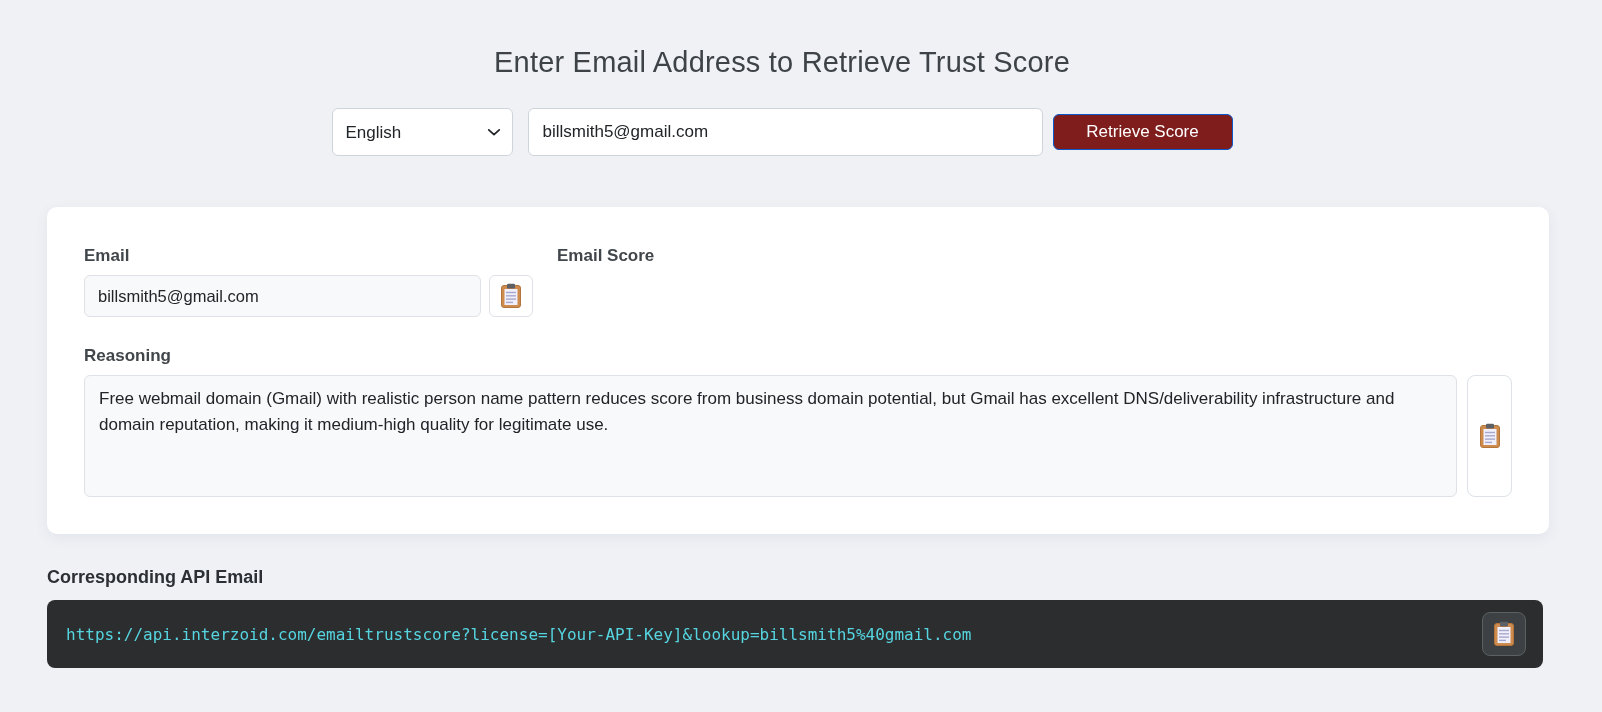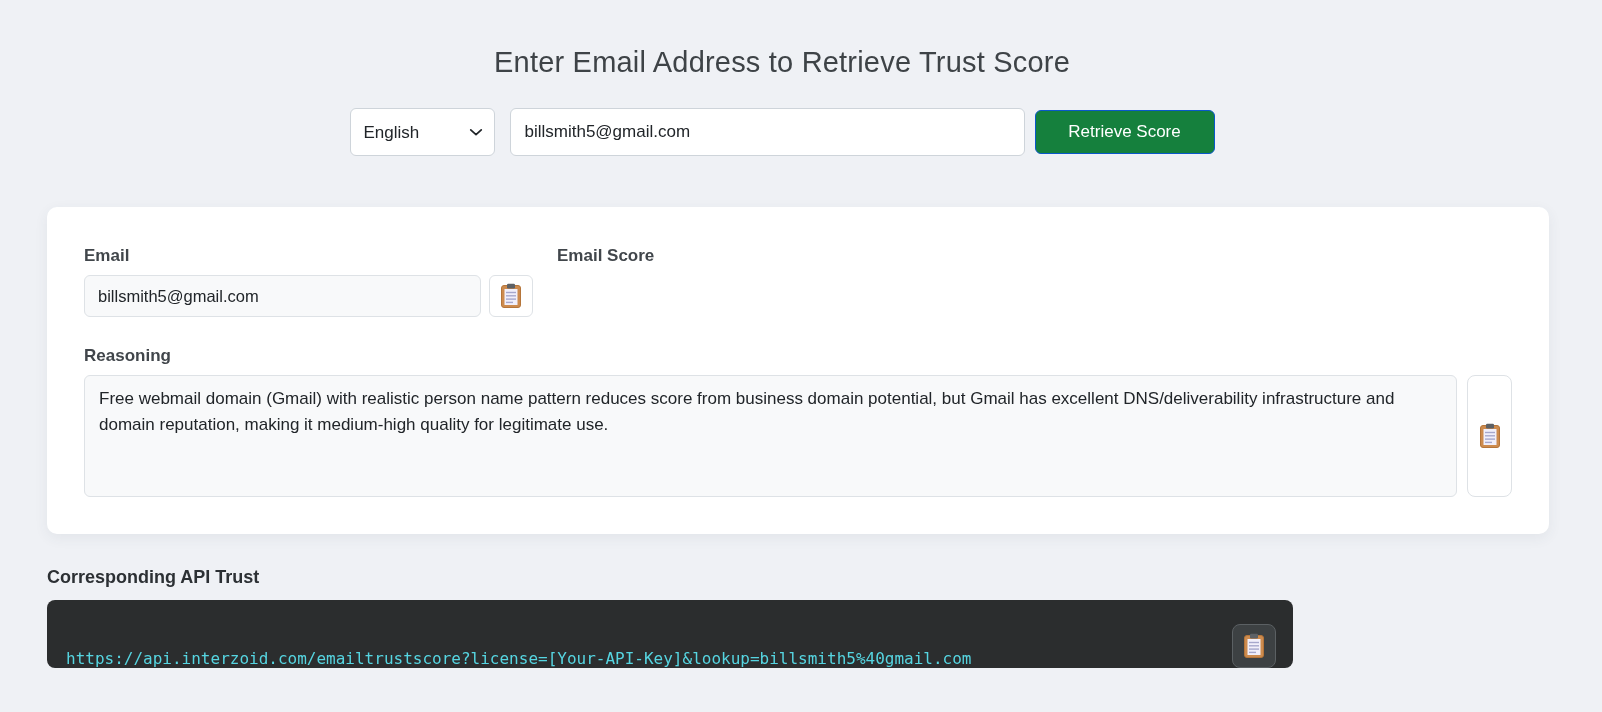--- a/index.html
+++ b/index.html
@@ -20,21 +20,21 @@
     font-weight: 400;
     color: #3e4347;
     letter-spacing: 0.2px;
   }
   .controls-row {
     margin-top: 29px;
     display: flex;
     justify-content: center;
     align-items: center;
   }
-  .select-wrap { position: relative; width: 145px; height: 48px; }
+  .select-wrap { position: relative; width: 181px; height: 48px; }
   .select-wrap select {
     appearance: none; -webkit-appearance: none;
     width: 100%; height: 100%;
     background: #ffffff;
     border: 1px solid #ced4da;
     border-radius: 6px;
     font-family: "Liberation Sans", sans-serif;
     font-size: 17px;
     color: #212529;
     padding: 0 34px 0 13px;
@@ -52,23 +52,23 @@
     background: #ffffff;
     border: 1px solid #ced4da;
     border-radius: 6px;
     font-family: "Liberation Sans", sans-serif;
     font-size: 17px;
     color: #212529;
     padding: 0 14px;
     outline: none;
   }
   .retrieve-btn {
-    width: 180px; height: 44px;
+    width: 180px; height: 36px;
     margin-left: 10px;
-    background: #15803d;
+    background: #7f1d1d;
     color: #ffffff;
     border: 1px solid #0a58ca;
     border-radius: 6px;
     font-family: "Liberation Sans", sans-serif;
     font-size: 17px;
     cursor: pointer;
   }
 
   
   .result-card {
@@ -127,24 +127,24 @@
 
   
   .api-heading {
     margin-top: 33px;
     font-size: 18px;
     font-weight: 700;
     color: #2c3034;
   }
   .api-bar {
     margin-top: 12px;
-    width: 1246px; height: 68px;
+    width: 1496px; height: 68px;
     background: #2b2d2e;
     border-radius: 8px;
-    display: flex; align-items: flex-end;
+    display: flex; align-items: center;
     padding: 0 17px 0 19px;
   }
   .api-url {
     flex: 1;
     font-family: "DejaVu Sans Mono", monospace;
     font-size: 16px;
     color: #56d5e1;
     white-space: nowrap;
     overflow: hidden;
   }
@@ -225,21 +225,21 @@
               <line x1="6" y1="12.8" x2="16" y2="12.8"></line>
               <line x1="6" y1="16.1" x2="16" y2="16.1"></line>
               <line x1="6" y1="19.4" x2="13" y2="19.4"></line>
             </g>
           </svg>
         </button>
       </div>
     </div>
   </div>
 
-  <div class="api-heading">Corresponding API Trust</div>
+  <div class="api-heading">Corresponding API Email</div>
 
   <div class="api-bar">
     <div class="api-url">https://api.interzoid.com/emailtrustscore?license=[Your-API-Key]&amp;lookup=billsmith5%40gmail.com</div>
     <button class="copy-btn dark">
       <svg class="clip-icon" width="22" height="26" viewBox="0 0 22 26">
         <rect x="1.5" y="2.5" width="19" height="22" rx="2.5" fill="#cd8b4e" stroke="#b5753a" stroke-width="1"></rect>
         <rect x="4.5" y="6" width="13" height="16" fill="#f1effa"></rect>
         <rect x="7" y="0.8" width="8" height="4.6" rx="1.2" fill="#5d6166"></rect>
         <g stroke="#a6a7cc" stroke-width="1.4">
           <line x1="6" y1="9.5" x2="16" y2="9.5"></line>

